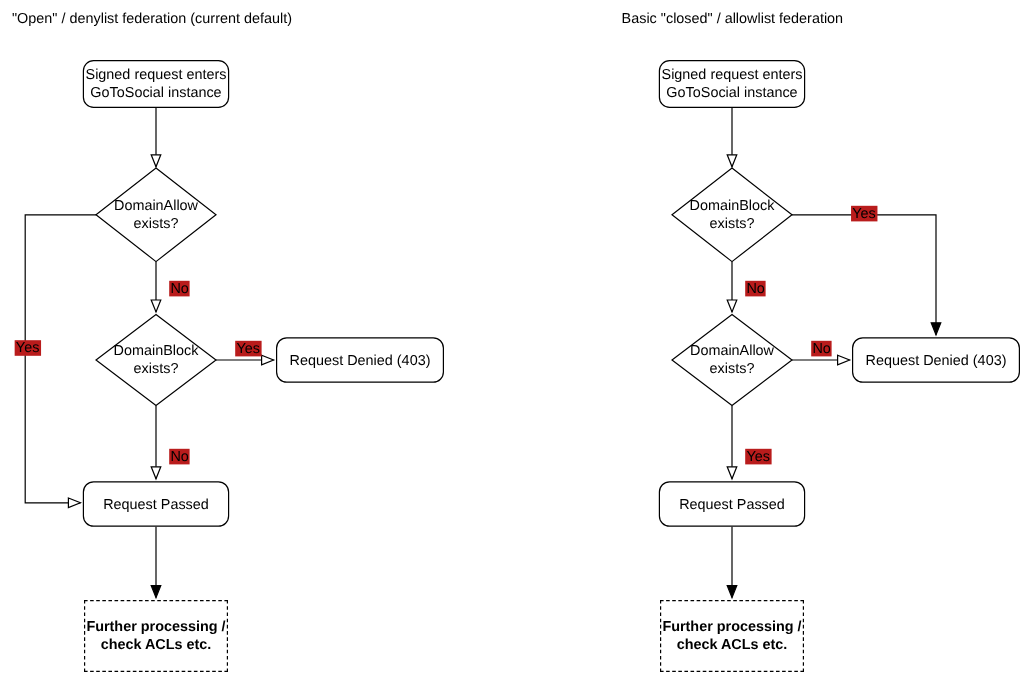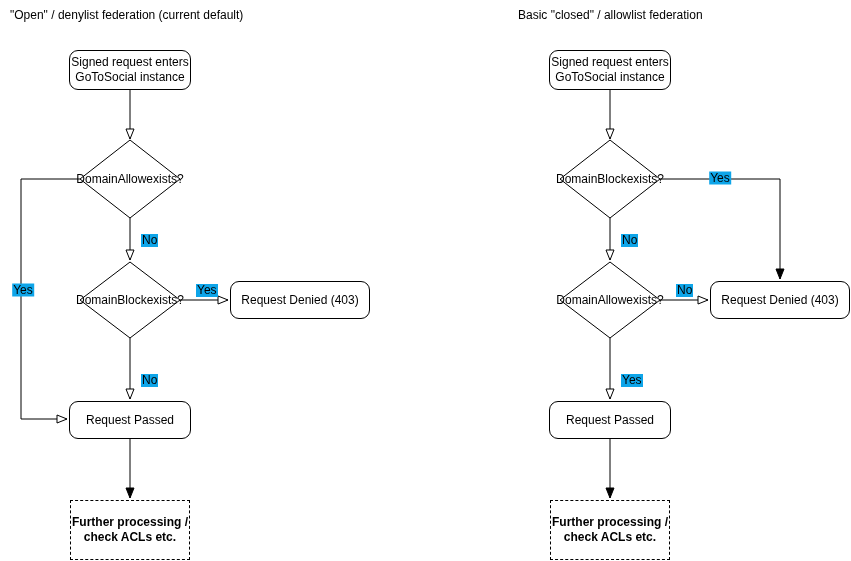--- a/index.html
+++ b/index.html
@@ -11,24 +11,24 @@
   .edge-layer{position:absolute;left:0;top:0;width:851px;height:561px;z-index:1;}
   .title{position:absolute;z-index:2;white-space:nowrap;}
   .node{
     position:absolute;box-sizing:border-box;background:#ffffff;border:1px solid #000000;
     display:flex;flex-direction:column;align-items:center;justify-content:center;
     text-align:center;line-height:15px;z-index:2;
   }
   .rounded{border-radius:9px;}
   .dashed{border:1px dashed #000000;border-radius:0;font-weight:bold;}
   .dtext{
-    position:absolute;display:flex;flex-direction:row;align-items:center;justify-content:center;
+    position:absolute;display:flex;flex-direction:column;align-items:center;justify-content:center;
     text-align:center;line-height:15px;z-index:2;pointer-events:none;
   }
-  .elabel{position:absolute;z-index:3;background:#0ea5e9;padding:0 1px;line-height:13px;white-space:nowrap;}
+  .elabel{position:absolute;z-index:3;background:#b91c1c;padding:0 1px;line-height:13px;white-space:nowrap;}
   .ctr{transform:translate(-50%,-50%);}
 </style>
 </head>
 <body>
 
 <div class="canvas">
 
   <svg class="edge-layer" width="851" height="561" viewBox="0 0 851 561" xmlns="http://www.w3.org/2000/svg">
     <defs>
       <marker id="arrOpen" markerWidth="13" markerHeight="12" refX="11" refY="6" orient="auto" markerUnits="userSpaceOnUse">

